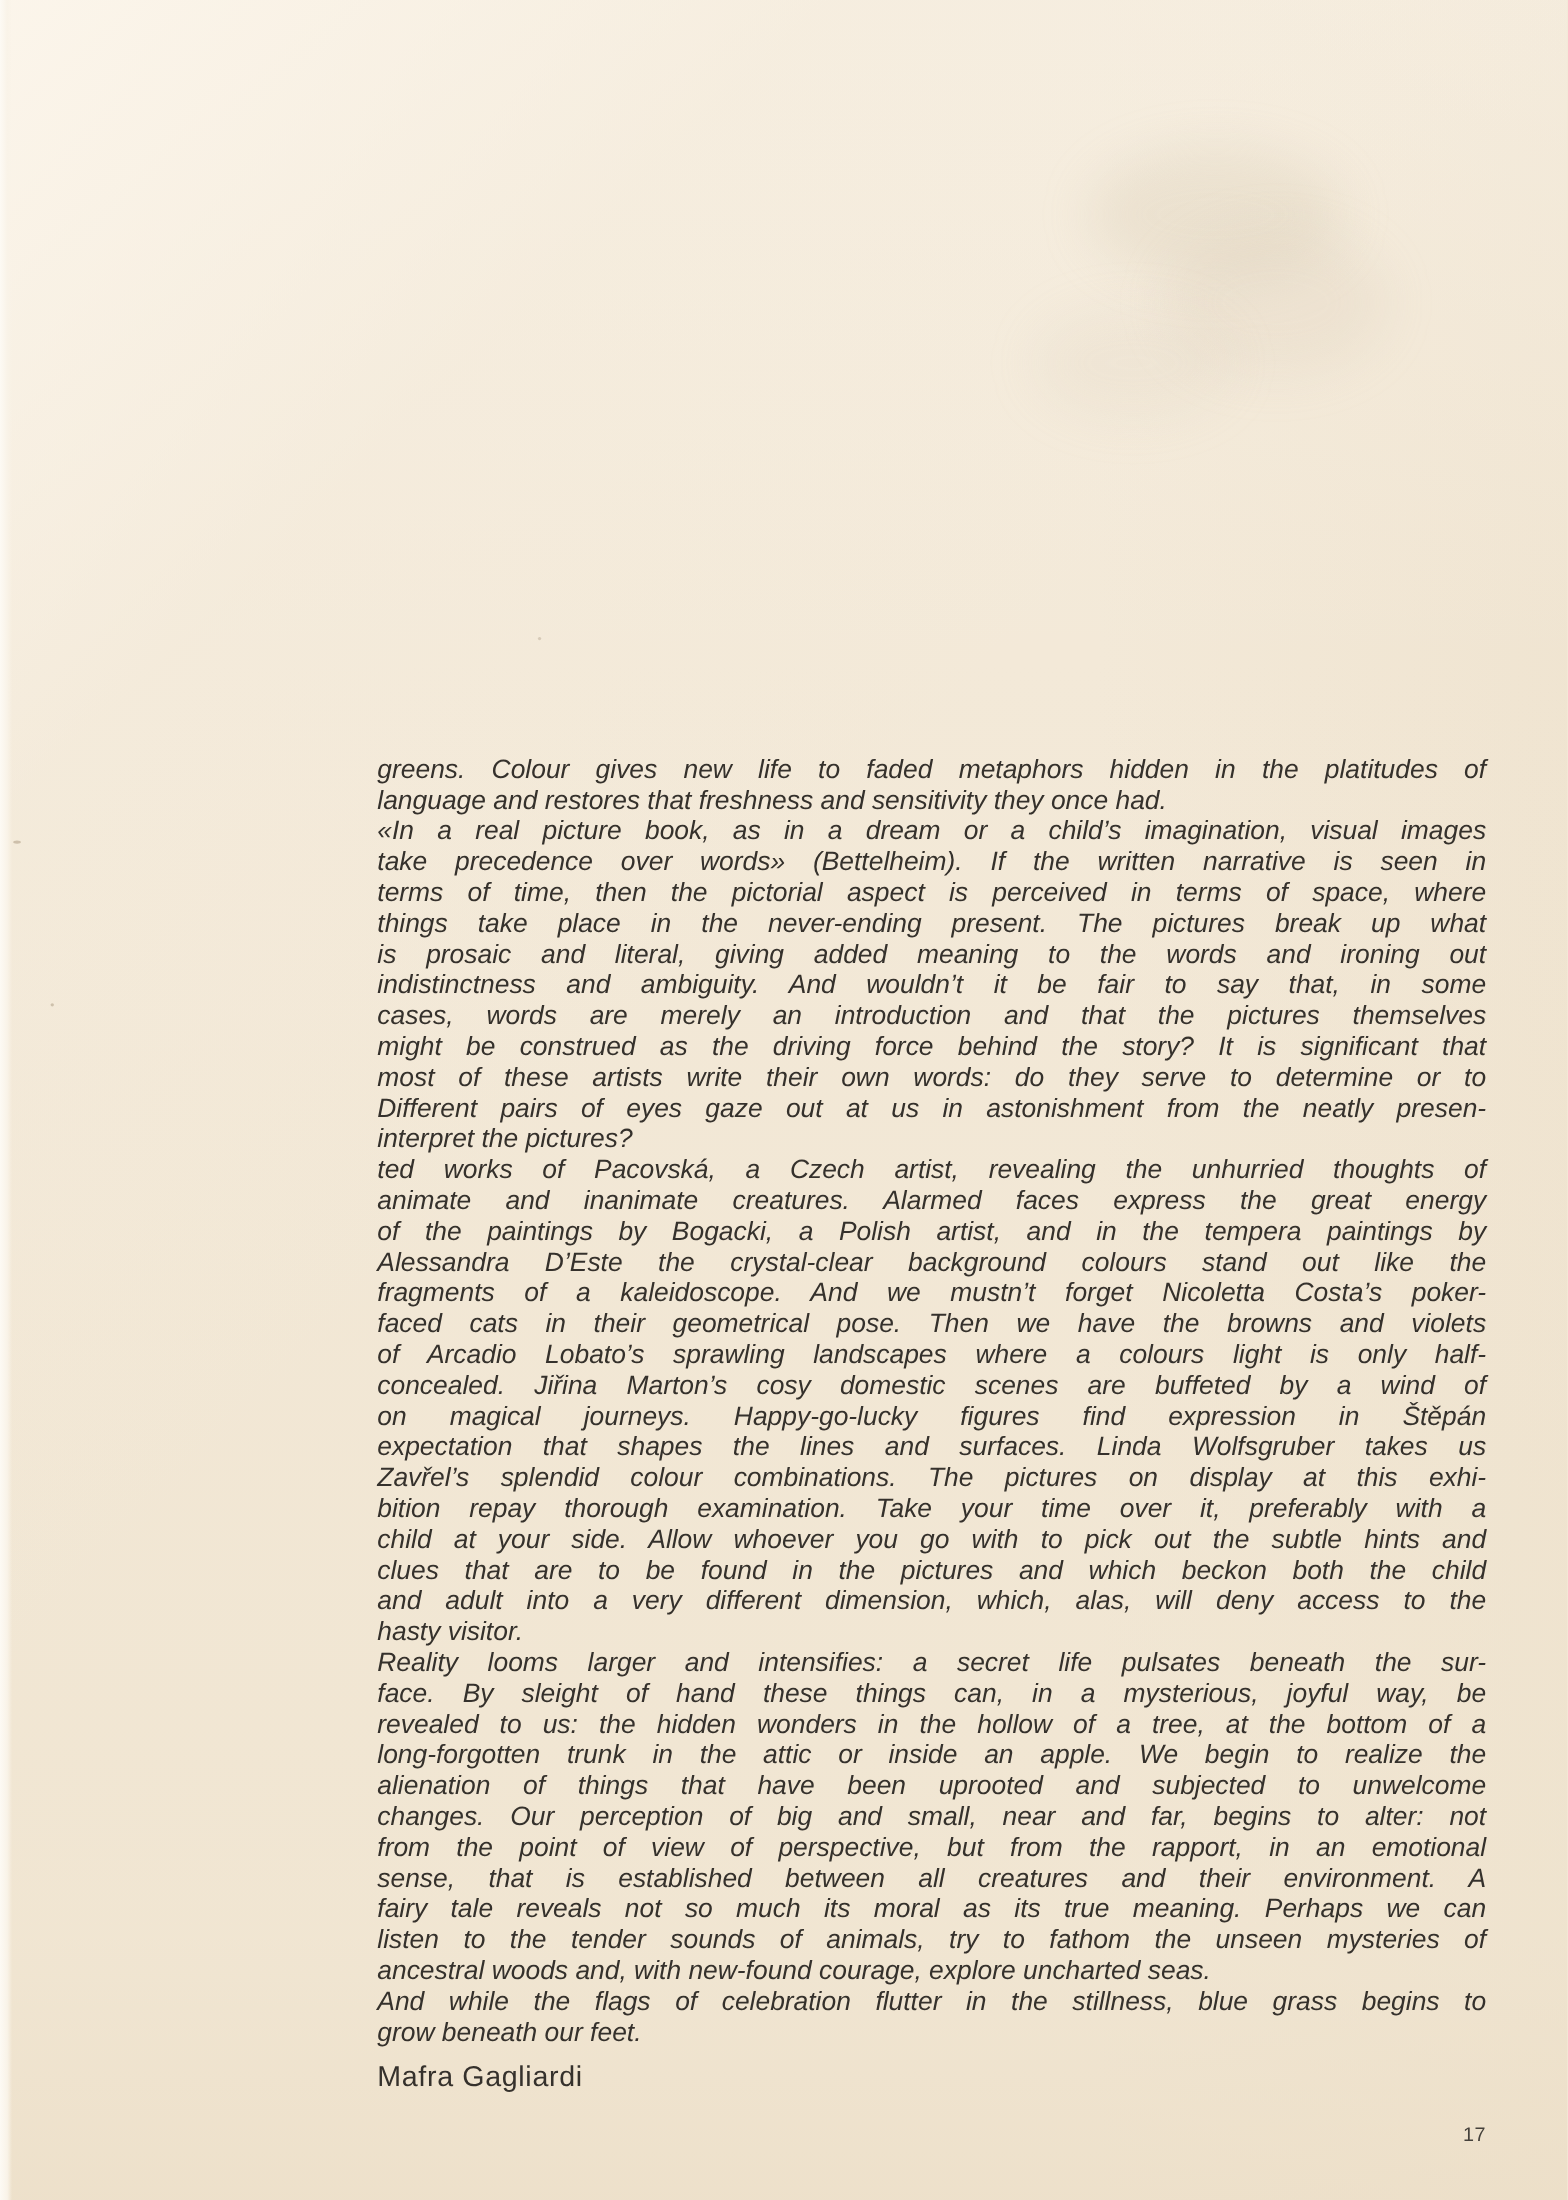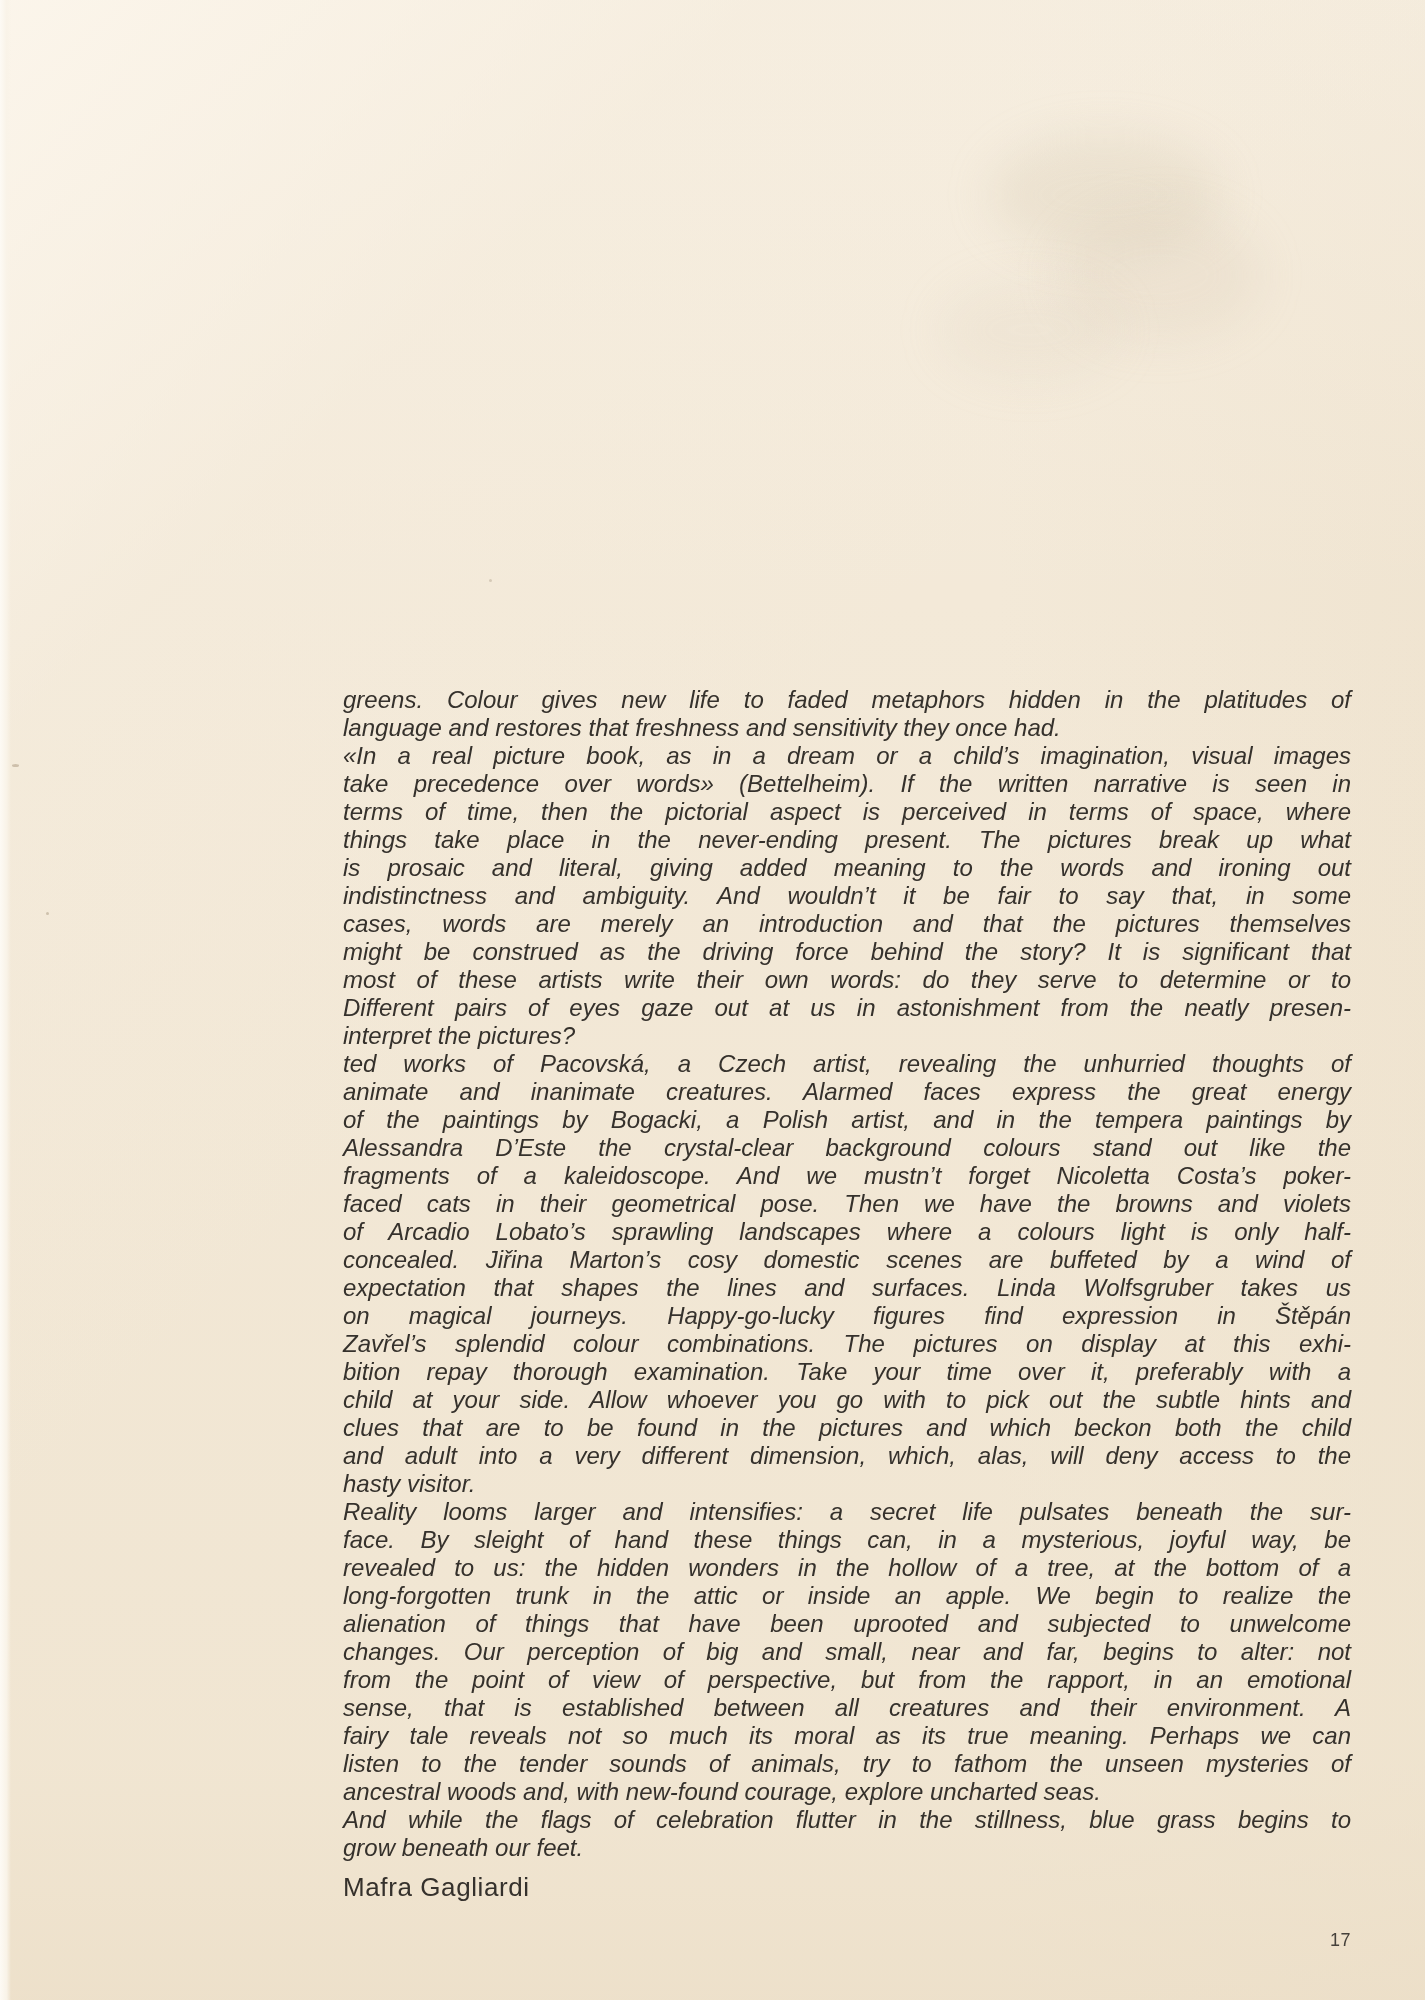--- a/index.html
+++ b/index.html
@@ -119,22 +119,22 @@
       <div class="line">Different pairs of eyes gaze out at us in astonishment from the neatly presen-</div>
       <div class="line para-end">interpret the pictures?</div>
       <div class="line">ted works of Pacovská, a Czech artist, revealing the unhurried thoughts of</div>
       <div class="line">animate and inanimate creatures. Alarmed faces express the great energy</div>
       <div class="line">of the paintings by Bogacki, a Polish artist, and in the tempera paintings by</div>
       <div class="line">Alessandra D’Este the crystal-clear background colours stand out like the</div>
       <div class="line">fragments of a kaleidoscope. And we mustn’t forget Nicoletta Costa’s poker-</div>
       <div class="line">faced cats in their geometrical pose. Then we have the browns and violets</div>
       <div class="line">of Arcadio Lobato’s sprawling landscapes where a colours light is only half-</div>
       <div class="line">concealed. Jiřina Marton’s cosy domestic scenes are buffeted by a wind of</div>
+      <div class="line">on magical journeys. Happy-go-lucky figures find expression in Štěpán</div>
       <div class="line">expectation that shapes the lines and surfaces. Linda Wolfsgruber takes us</div>
-      <div class="line">on magical journeys. Happy-go-lucky figures find expression in Štěpán</div>
       <div class="line">Zavřel’s splendid colour combinations. The pictures on display at this exhi-</div>
       <div class="line">bition repay thorough examination. Take your time over it, preferably with a</div>
       <div class="line">child at your side. Allow whoever you go with to pick out the subtle hints and</div>
       <div class="line">clues that are to be found in the pictures and which beckon both the child</div>
       <div class="line">and adult into a very different dimension, which, alas, will deny access to the</div>
       <div class="line para-end">hasty visitor.</div>
       <div class="line">Reality looms larger and intensifies: a secret life pulsates beneath the sur-</div>
       <div class="line">face. By sleight of hand these things can, in a mysterious, joyful way, be</div>
       <div class="line">revealed to us: the hidden wonders in the hollow of a tree, at the bottom of a</div>
       <div class="line">long-forgotten trunk in the attic or inside an apple. We begin to realize the</div>

